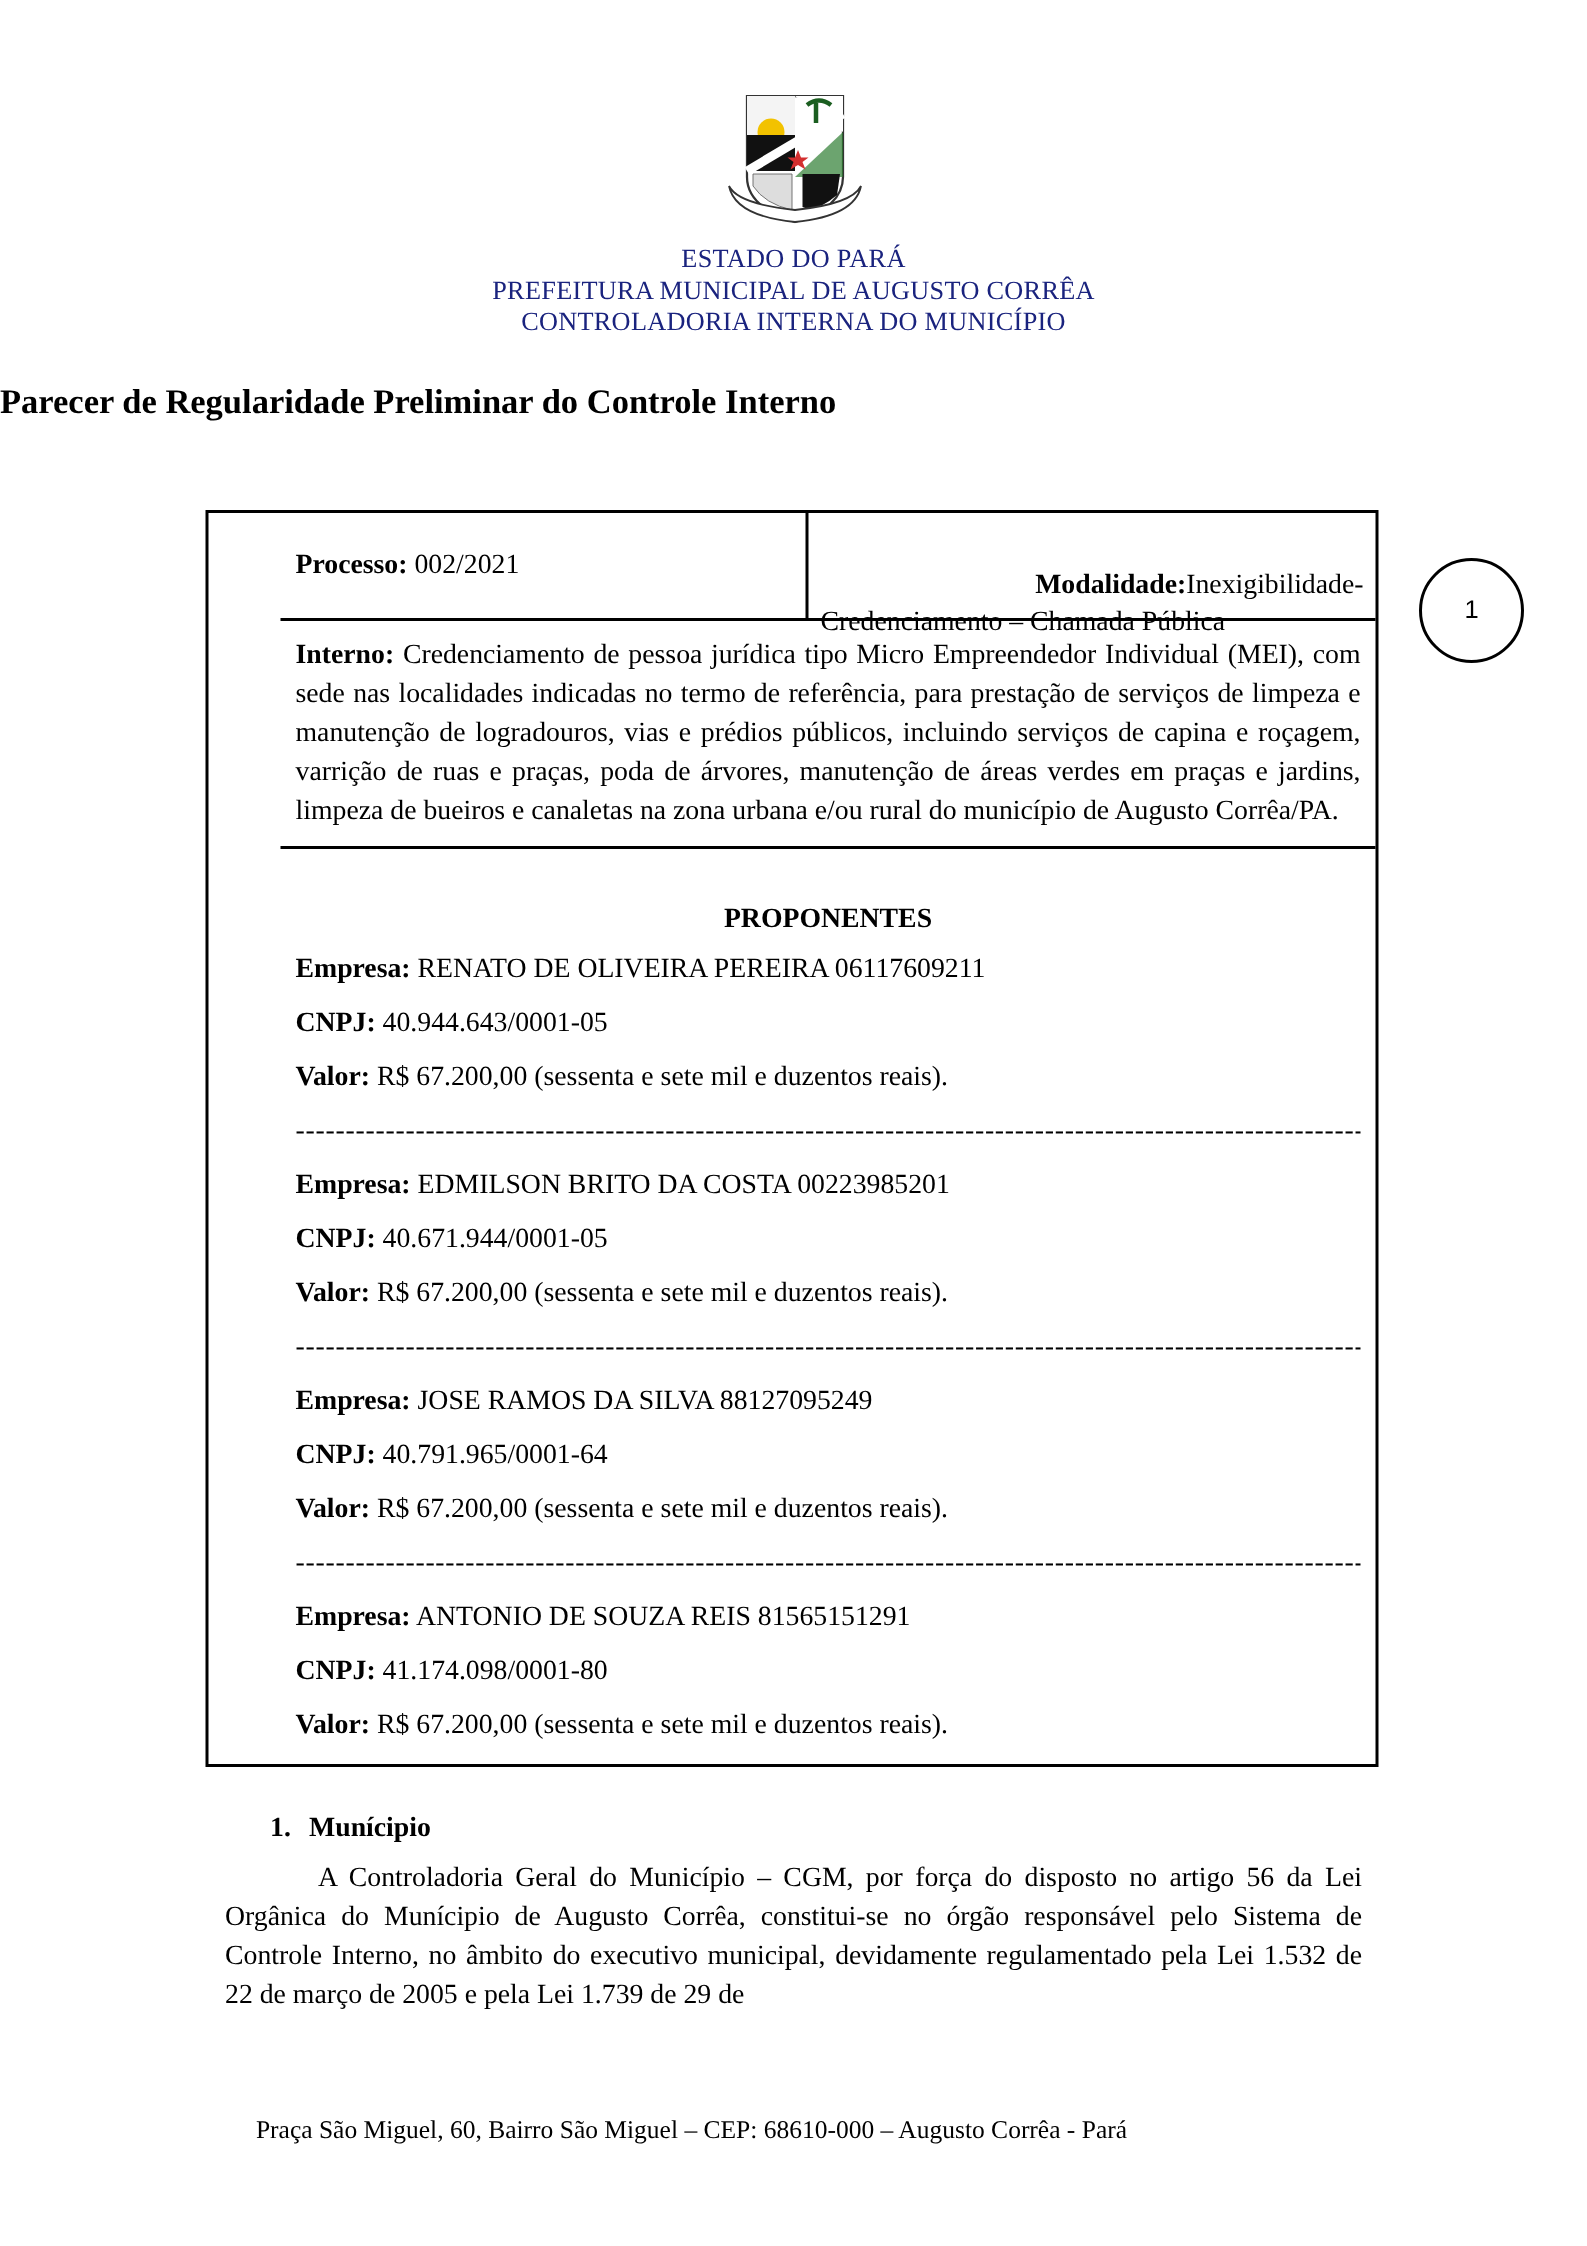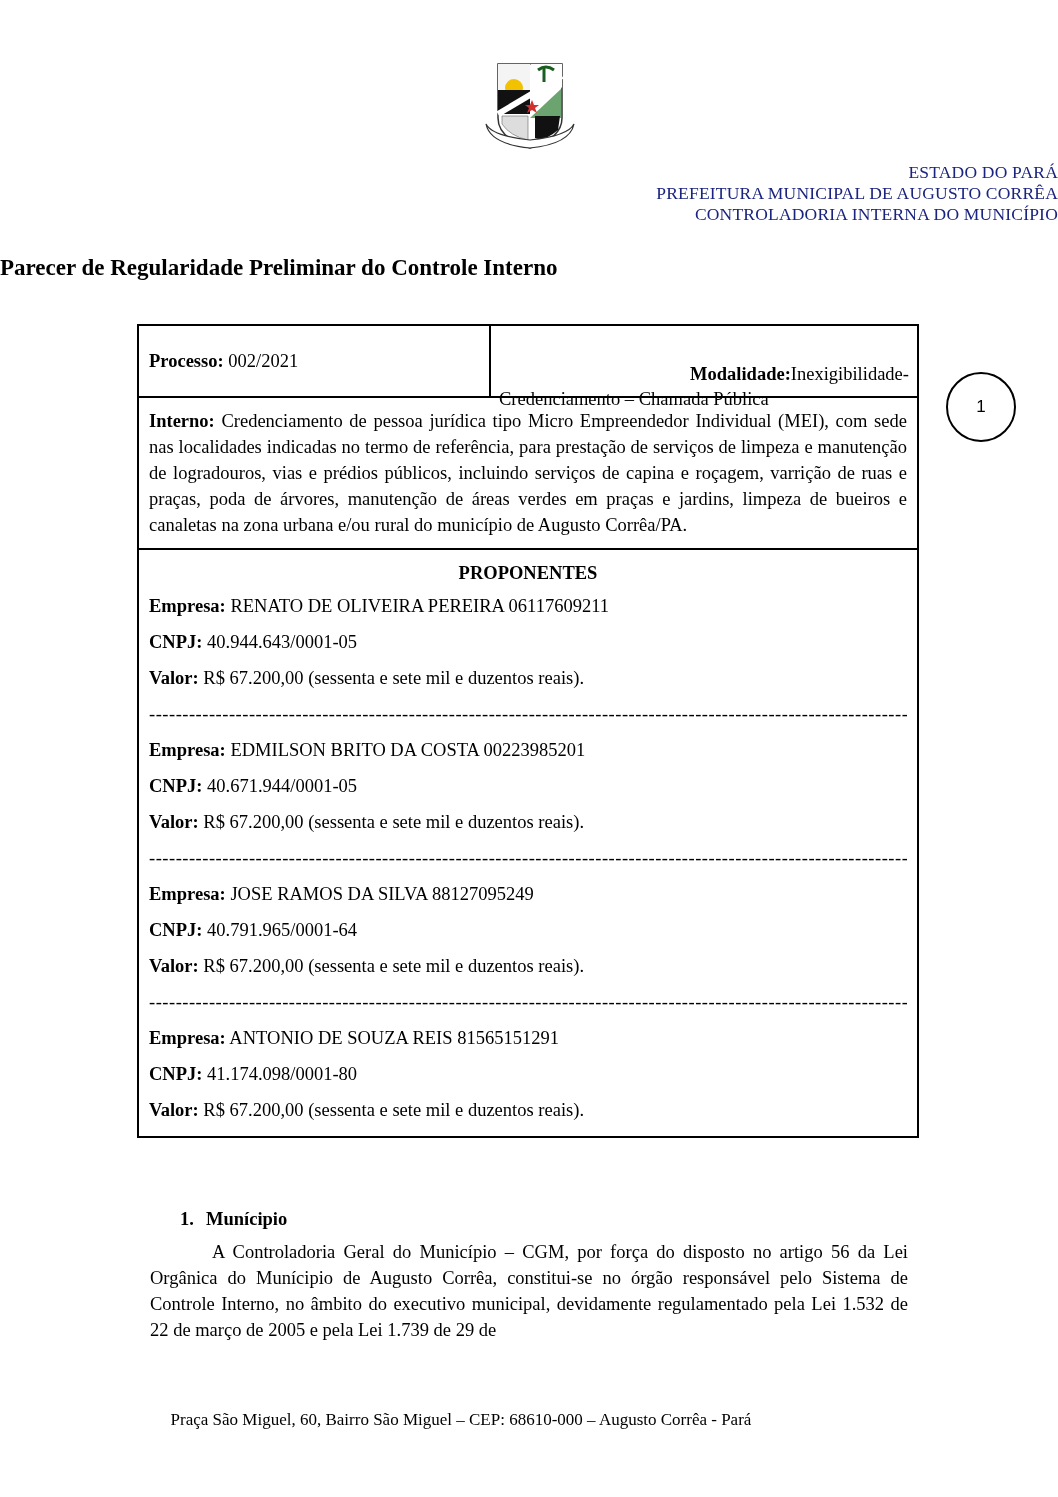--- a/index.html
+++ b/index.html
@@ -4,40 +4,41 @@
 <style>
   html, body { margin: 0; padding: 0; background: #ffffff; }
   body {
     width: 1058px; height: 1497px; position: relative; overflow: hidden;
     font-family: "Liberation Serif", "DejaVu Serif", serif;
     color: #000;
   }
   .crest { position: absolute; left: 480px; top: 58px; width: 100px; height: 96px; }
   .header-lines {
     position: absolute; left: 0; width: 1058px; top: 162px;
-    text-align: right; color: #1a237e; font-size: 17.5px; line-height: 21px;
+    text-align: center; color: #1a237e; font-size: 17.5px; line-height: 21px;
     letter-spacing: 0.2px;
   }
   .doc-title {
     position: absolute; left: 0; width: 1058px; top: 255px;
     text-align: left; font-weight: bold; font-size: 23px;
   }
   .page-num {
     position: absolute; left: 946px; top: 372px; width: 66px; height: 66px;
     border: 2px solid #000; border-radius: 50%;
     display: flex; align-items: center; justify-content: center;
     font-family: "Liberation Sans", "DejaVu Sans", sans-serif; font-size: 17px;
   }
   .box {
-    position: absolute; left: 137px; top: 324px; width: 782px;
+    position: absolute; left: 137px; top: 340px; width: 782px;
     border: 2px solid #000; box-sizing: border-box;
     font-size: 18.5px;
+    padding-left: 48px;
   }
   .row { border-bottom: 2px solid #000; }
-  .row:last-child { border-bottom: none; }
+  .row:last-child { border-bottom: none; margin-top: 24px; }
   .row-top { display: flex; height: 70px; }
   .cell-proc { width: 352px; border-right: 2px solid #000; box-sizing: border-box;
     padding: 0 10px; display: flex; align-items: center; }
   .cell-mod { flex: 1; padding: 8px 8px 0 8px; line-height: 25px; }
   .mod-line1 { display: flex; justify-content: flex-end; margin-top: 28px; }
   .b { font-weight: bold; }
   .row-obj { padding: 10px 10px 10px 10px; line-height: 26px; text-align: justify; }
   .row-prop { padding: 8px 10px 8px 10px; }
   .prop-head { text-align: center; font-weight: bold; line-height: 30px; }
   .prop-line { line-height: 36px; }

